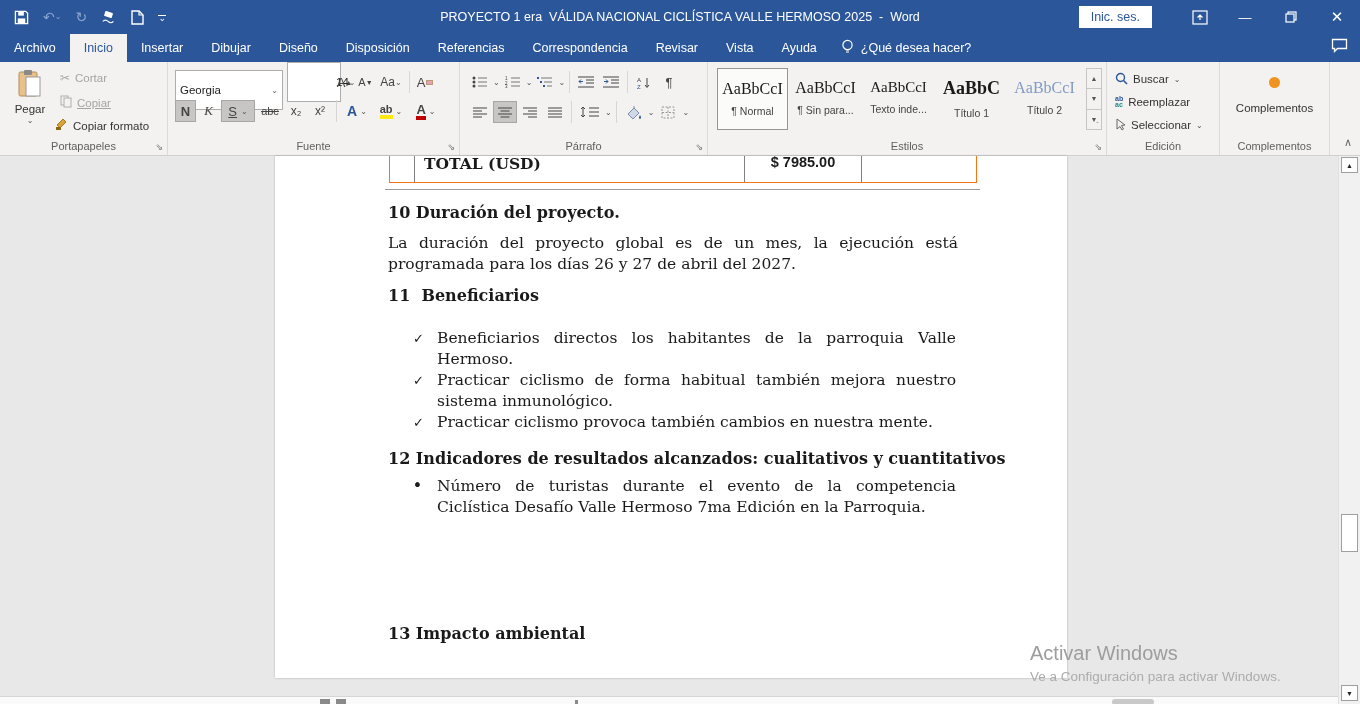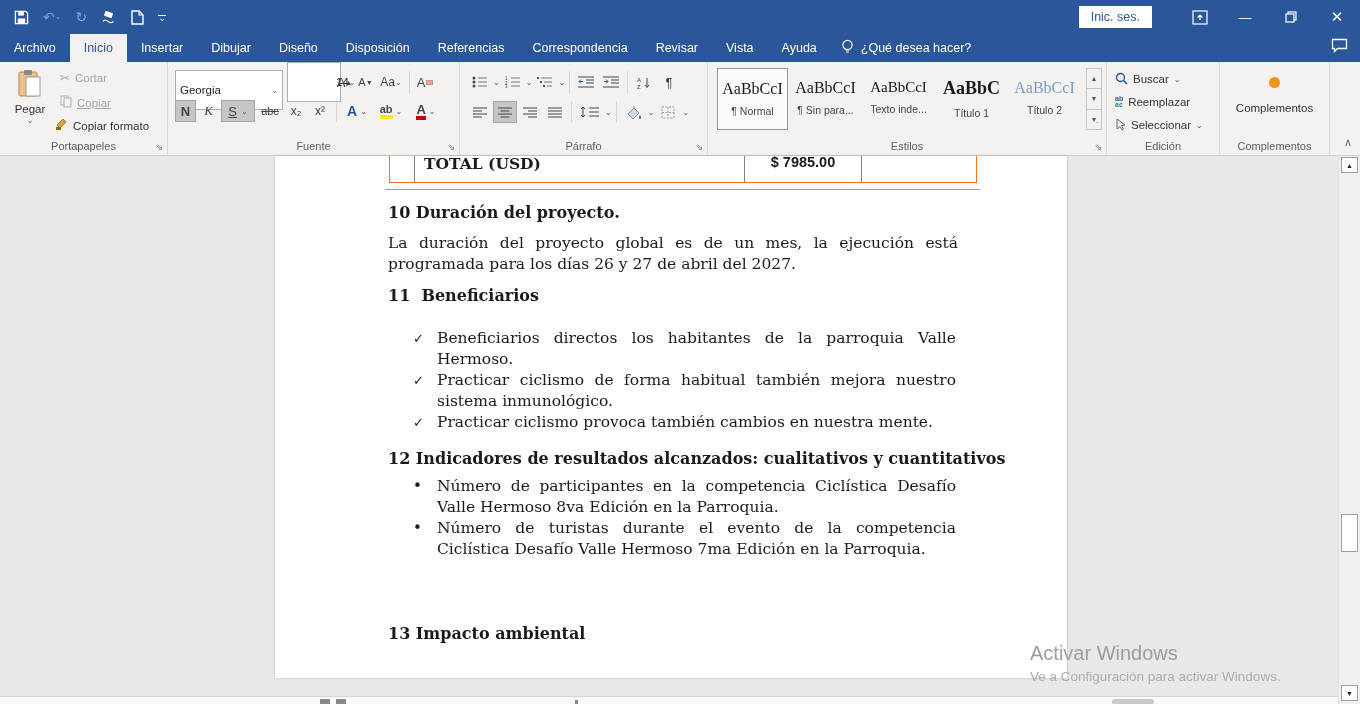--- a/index.html
+++ b/index.html
@@ -118,20 +118,21 @@
         </svg>
     </span>
     <span class="qicon">
       <svg width="13" height="15" viewBox="0 0 13 15">
           <path d="M1 1h7l4 4v9H1z" fill="none" stroke="#fff" stroke-width="1.4"></path>
           <path d="M8 1v4h4" fill="none" stroke="#fff" stroke-width="1.2"></path>
         </svg>
     </span>
     <span class="qicon" style="flex-direction:column; font-size:9px; line-height:4px;"><span style="border-top:1px solid #fff; width:8px; display:block;"></span>⌄</span>
   </div>
+  <div class="win-title">PROYECTO 1 era  VÁLIDA NACIONAL CICLÍSTICA VALLE HERMOSO 2025  -  Word</div>
   <div class="tb-right">
     <span class="signin">Inic. ses.</span>
     <span class="winbtn ribbon-opts" style="width:20px;">
       <svg width="16" height="15" viewBox="0 0 16 15">
           <rect x="1" y="1" width="14" height="13" fill="none" stroke="#fff" stroke-width="1.2"></rect>
           <path d="M8 10V5 M5.5 7.5 L8 5 L10.5 7.5" stroke="#fff" fill="none" stroke-width="1.2"></path>
         </svg>
     </span>
     <span class="winbtn">—</span>
     <span class="winbtn">
@@ -449,21 +450,21 @@
 
     <div class="dh" style="top:130px;">11  Beneficiarios</div>
     <div class="dlist" style="top:172px;">
       <div class="li"><span class="mk">✓</span><span>Beneficiarios directos los habitantes de la parroquia Valle Hermoso.</span></div>
       <div class="li"><span class="mk">✓</span><span>Practicar ciclismo de forma habitual también mejora nuestro sistema inmunológico.</span></div>
       <div class="li"><span class="mk">✓</span><span>Practicar ciclismo provoca también cambios en nuestra mente.</span></div>
     </div>
 
     <div class="dh" style="top:293px;">12 Indicadores de resultados alcanzados: cualitativos y cuantitativos</div>
     <div class="dlist" style="top:320px;">
-      <div class="li"><span class="mk mkdot">•</span><span>Número de participantes en la competencia Ciclística Desafío Valle Hermoso 8va Edición en la Parroquia.</span></div>
+      <div class="li"><span class="mk mkdot">•</span></div>
       <div class="li"><span class="mk mkdot">•</span><span>Número de turistas durante el evento de la competencia Ciclística Desafío Valle Hermoso 7ma Edición en la Parroquia.</span></div>
     </div>
 
     <div class="dh" style="top:468px;">13 Impacto ambiental</div>
 
   </div>
 
   <div class="wm1">Activar Windows</div>
   <div class="wm2">Ve a Configuración para activar Windows.</div>
 </div>

